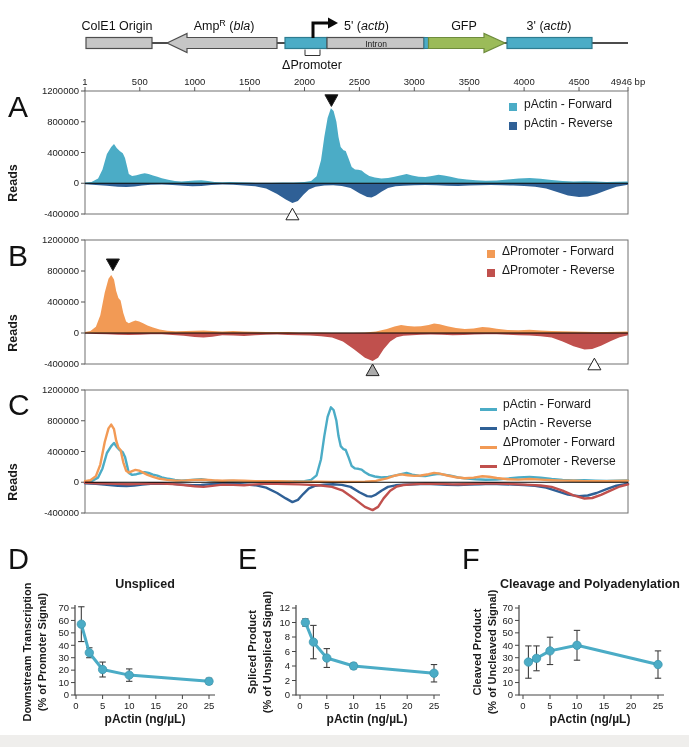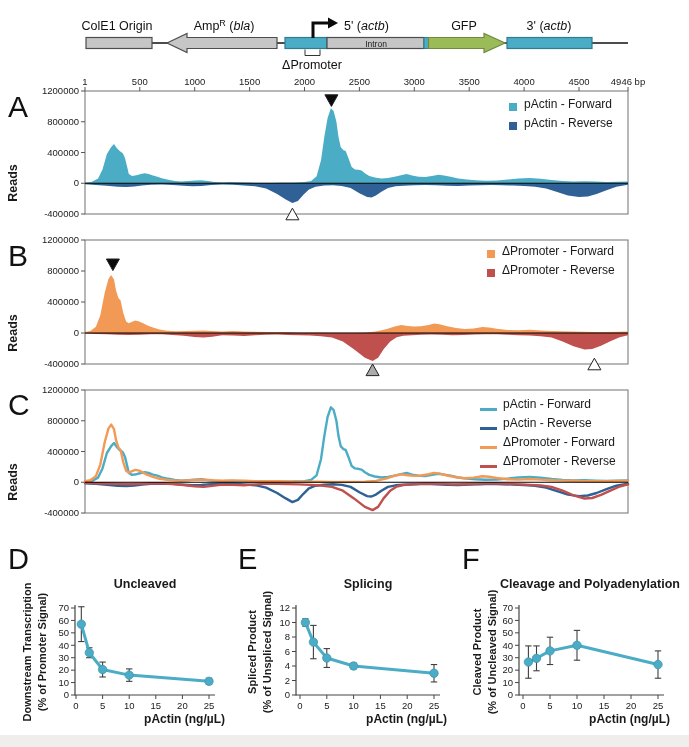--- a/index.html
+++ b/index.html
@@ -8,21 +8,21 @@
   svg{position:absolute;left:0;}
   .panel-letter{position:absolute;font-size:30px;color:#111;line-height:1;}
   .panel-letter-small{position:absolute;font-size:29px;color:#111;line-height:1;}
   .reads-label{position:absolute;width:100px;height:16px;text-align:center;
        font-weight:bold;font-size:12.5px;transform:rotate(-90deg);}
   .legend{position:absolute;font-size:12px;}
   .legend .row{display:flex;align-items:flex-end;margin-bottom:5px;}
   .legend .sw{width:8px;height:8px;margin:4px 7px 0 0;flex:none;}
   .legend .lsw{width:17px;height:3.4px;margin:7px 6px 0 0;flex:none;}
   .def-title{position:absolute;font-weight:bold;font-size:12.5px;text-align:center;height:16px;}
-  .def-xlabel{position:absolute;font-weight:bold;font-size:12px;text-align:right;height:16px;}
+  .def-xlabel{position:absolute;font-weight:bold;font-size:12px;text-align:center;height:16px;}
   .def-ylabel{position:absolute;width:190px;height:32px;text-align:center;font-weight:bold;
        font-size:11px;line-height:15px;transform:rotate(-90deg);}
   .bottom-strip{position:absolute;left:0;top:735px;width:689px;height:12px;background:#efeeec;}
   .map-label{font-size:12.5px;fill:#111;}
   .map-label-small{font-size:8.5px;fill:#222;}
   .it{font-style:italic;}
 </style>
 </head>
 <body>
 
@@ -171,22 +171,21 @@
       <div class="row">
         <span class="lsw" style="background: rgb(192, 80, 77);"></span>
         <span>ΔPromoter - Reverse</span>
       </div>
     </div>
 
   <div class="panel-letter-small" style="left:8px;top:545px">D</div>
   <div class="panel-letter-small" style="left:238px;top:545px">E</div>
   <div class="panel-letter-small" style="left:462px;top:545px">F</div>
 
-  <div class="def-title" style="left:65px;top:577px;width:160px">Uncleaved</div>
-  <div class="def-title" style="left:288px;top:577px;width:160px">Splicing</div>
+  <div class="def-title" style="left:65px;top:577px;width:160px">Unspliced</div>
   <div class="def-title" style="left:480px;top:577px;width:220px">Cleavage and Polyadenylation</div>
 
   <div class="def-ylabel" style="left:-59px;top:636px">
     <div>Downstream Transcription</div>
     <div>(% of Promoter Signal)</div>
   </div>
   <div class="def-ylabel" style="left:166px;top:636px">
     <div>Spliced Product</div>
     <div>(% of Unspliced Signal)</div>
   </div>

